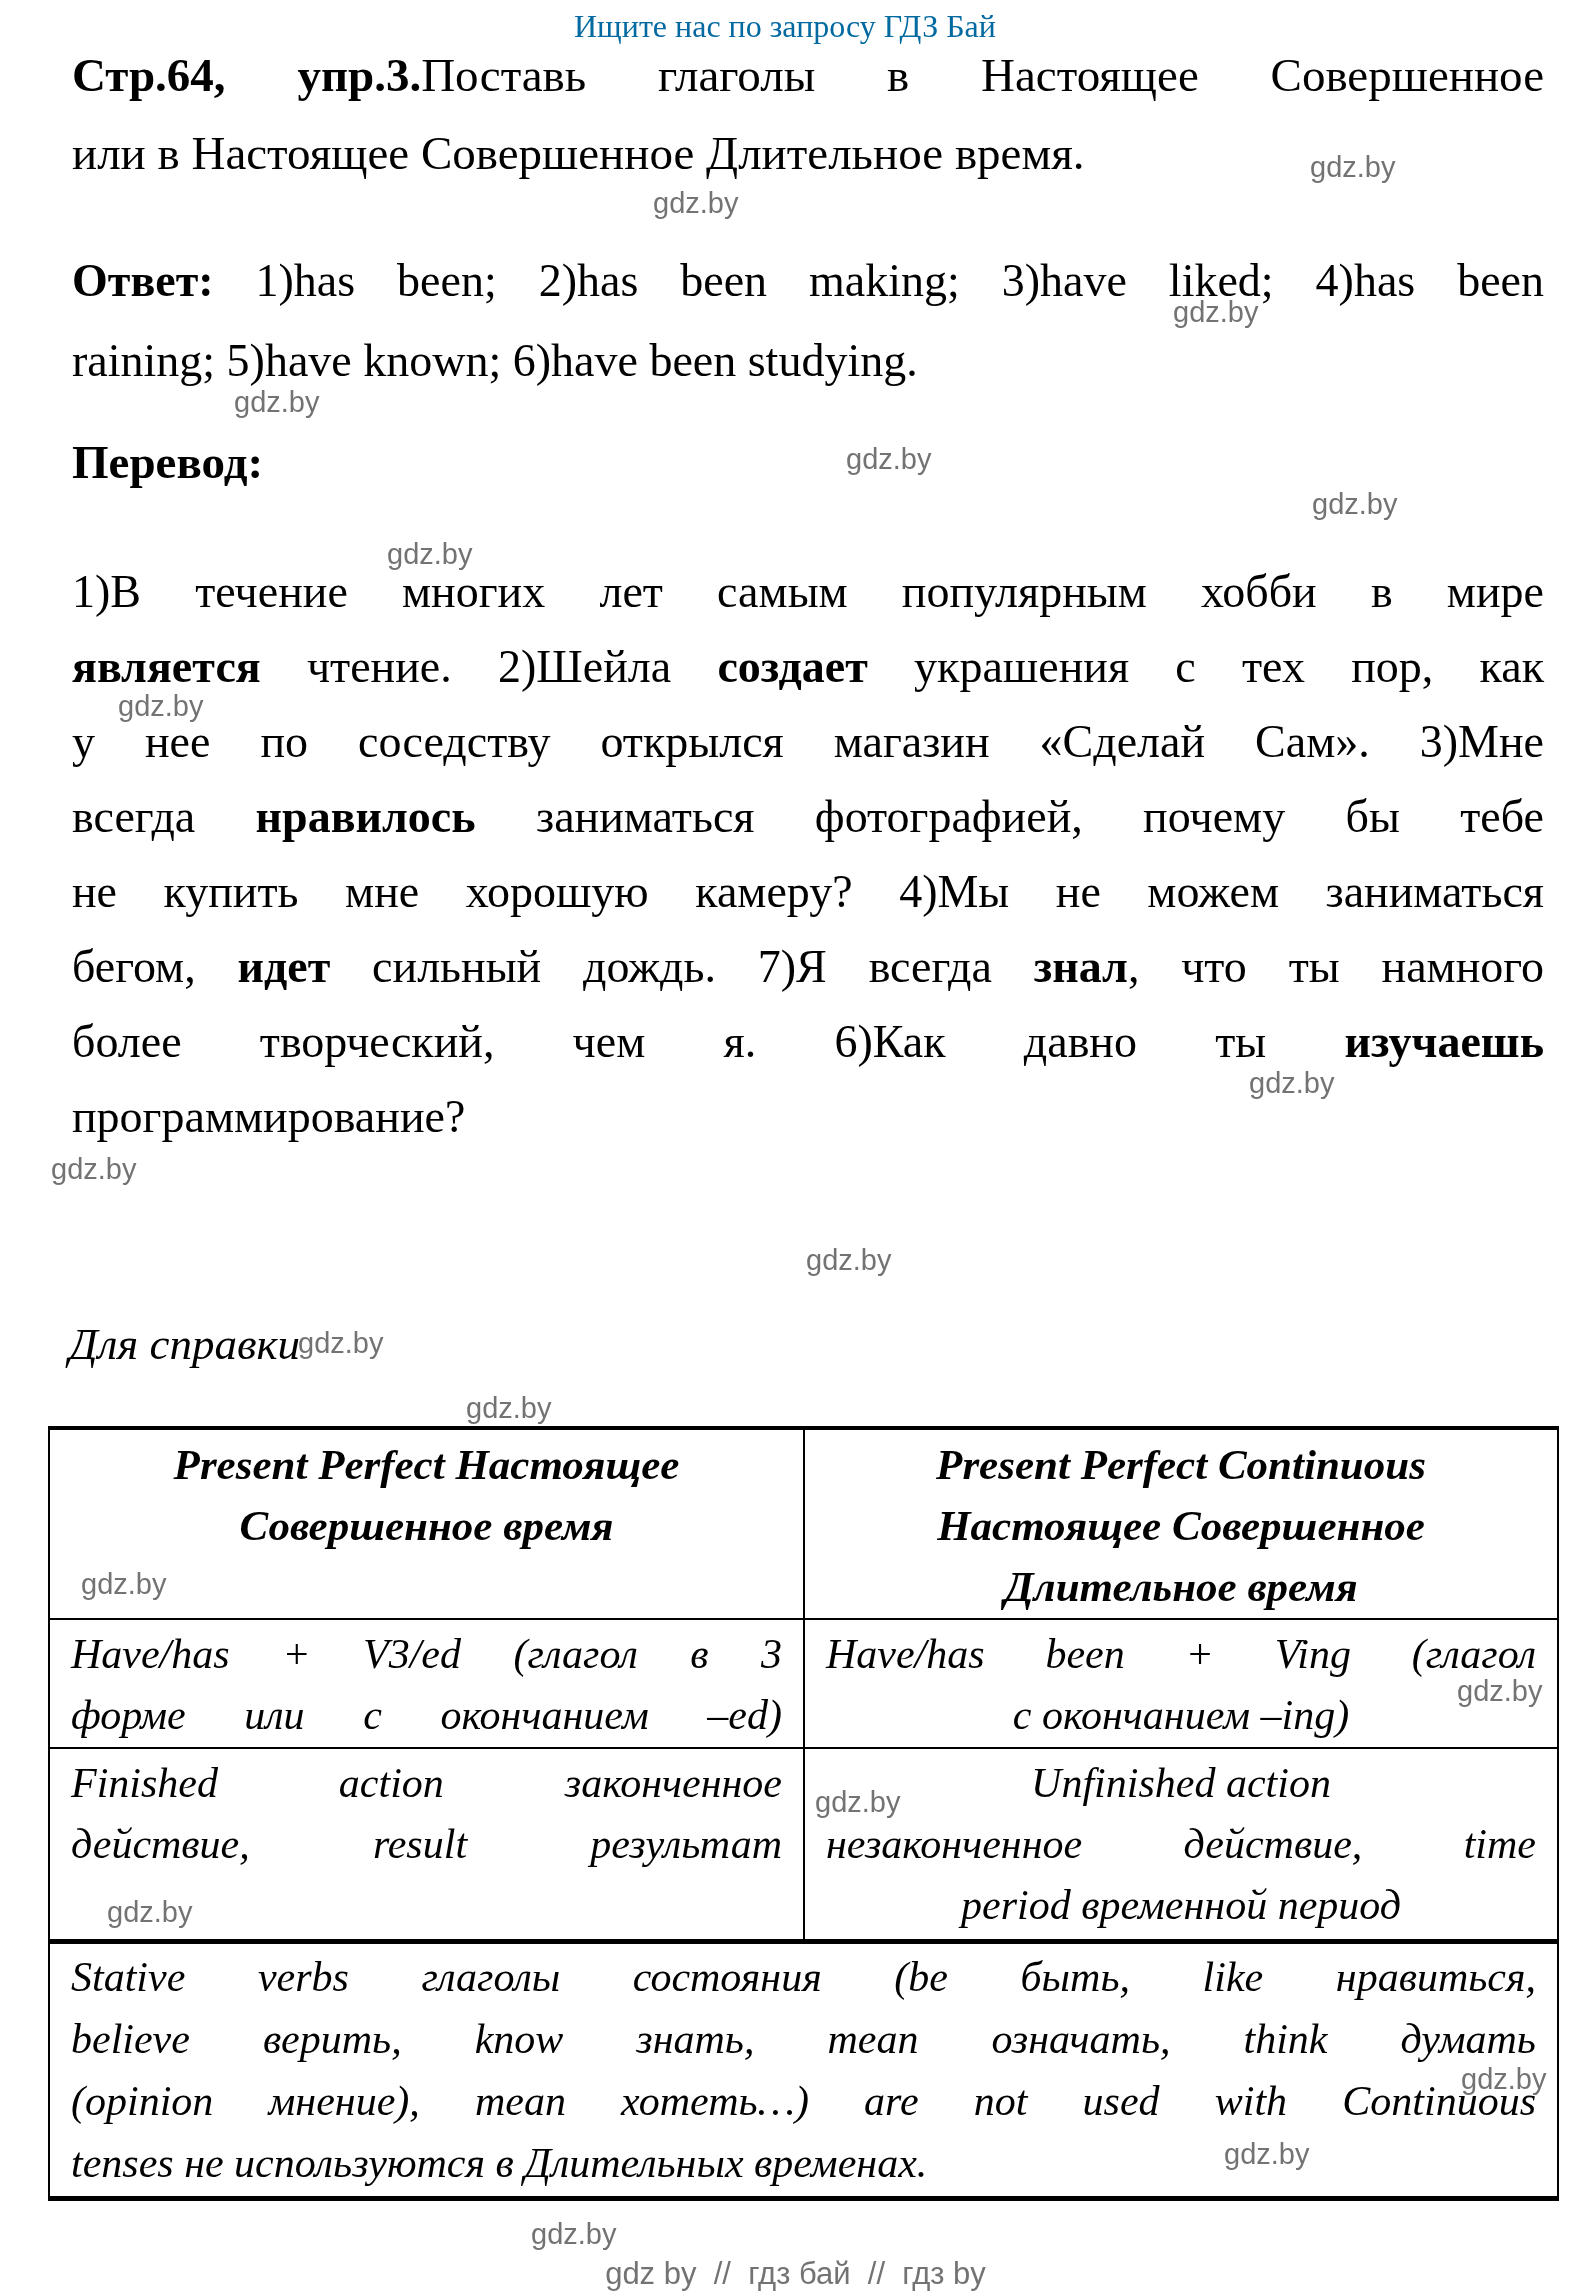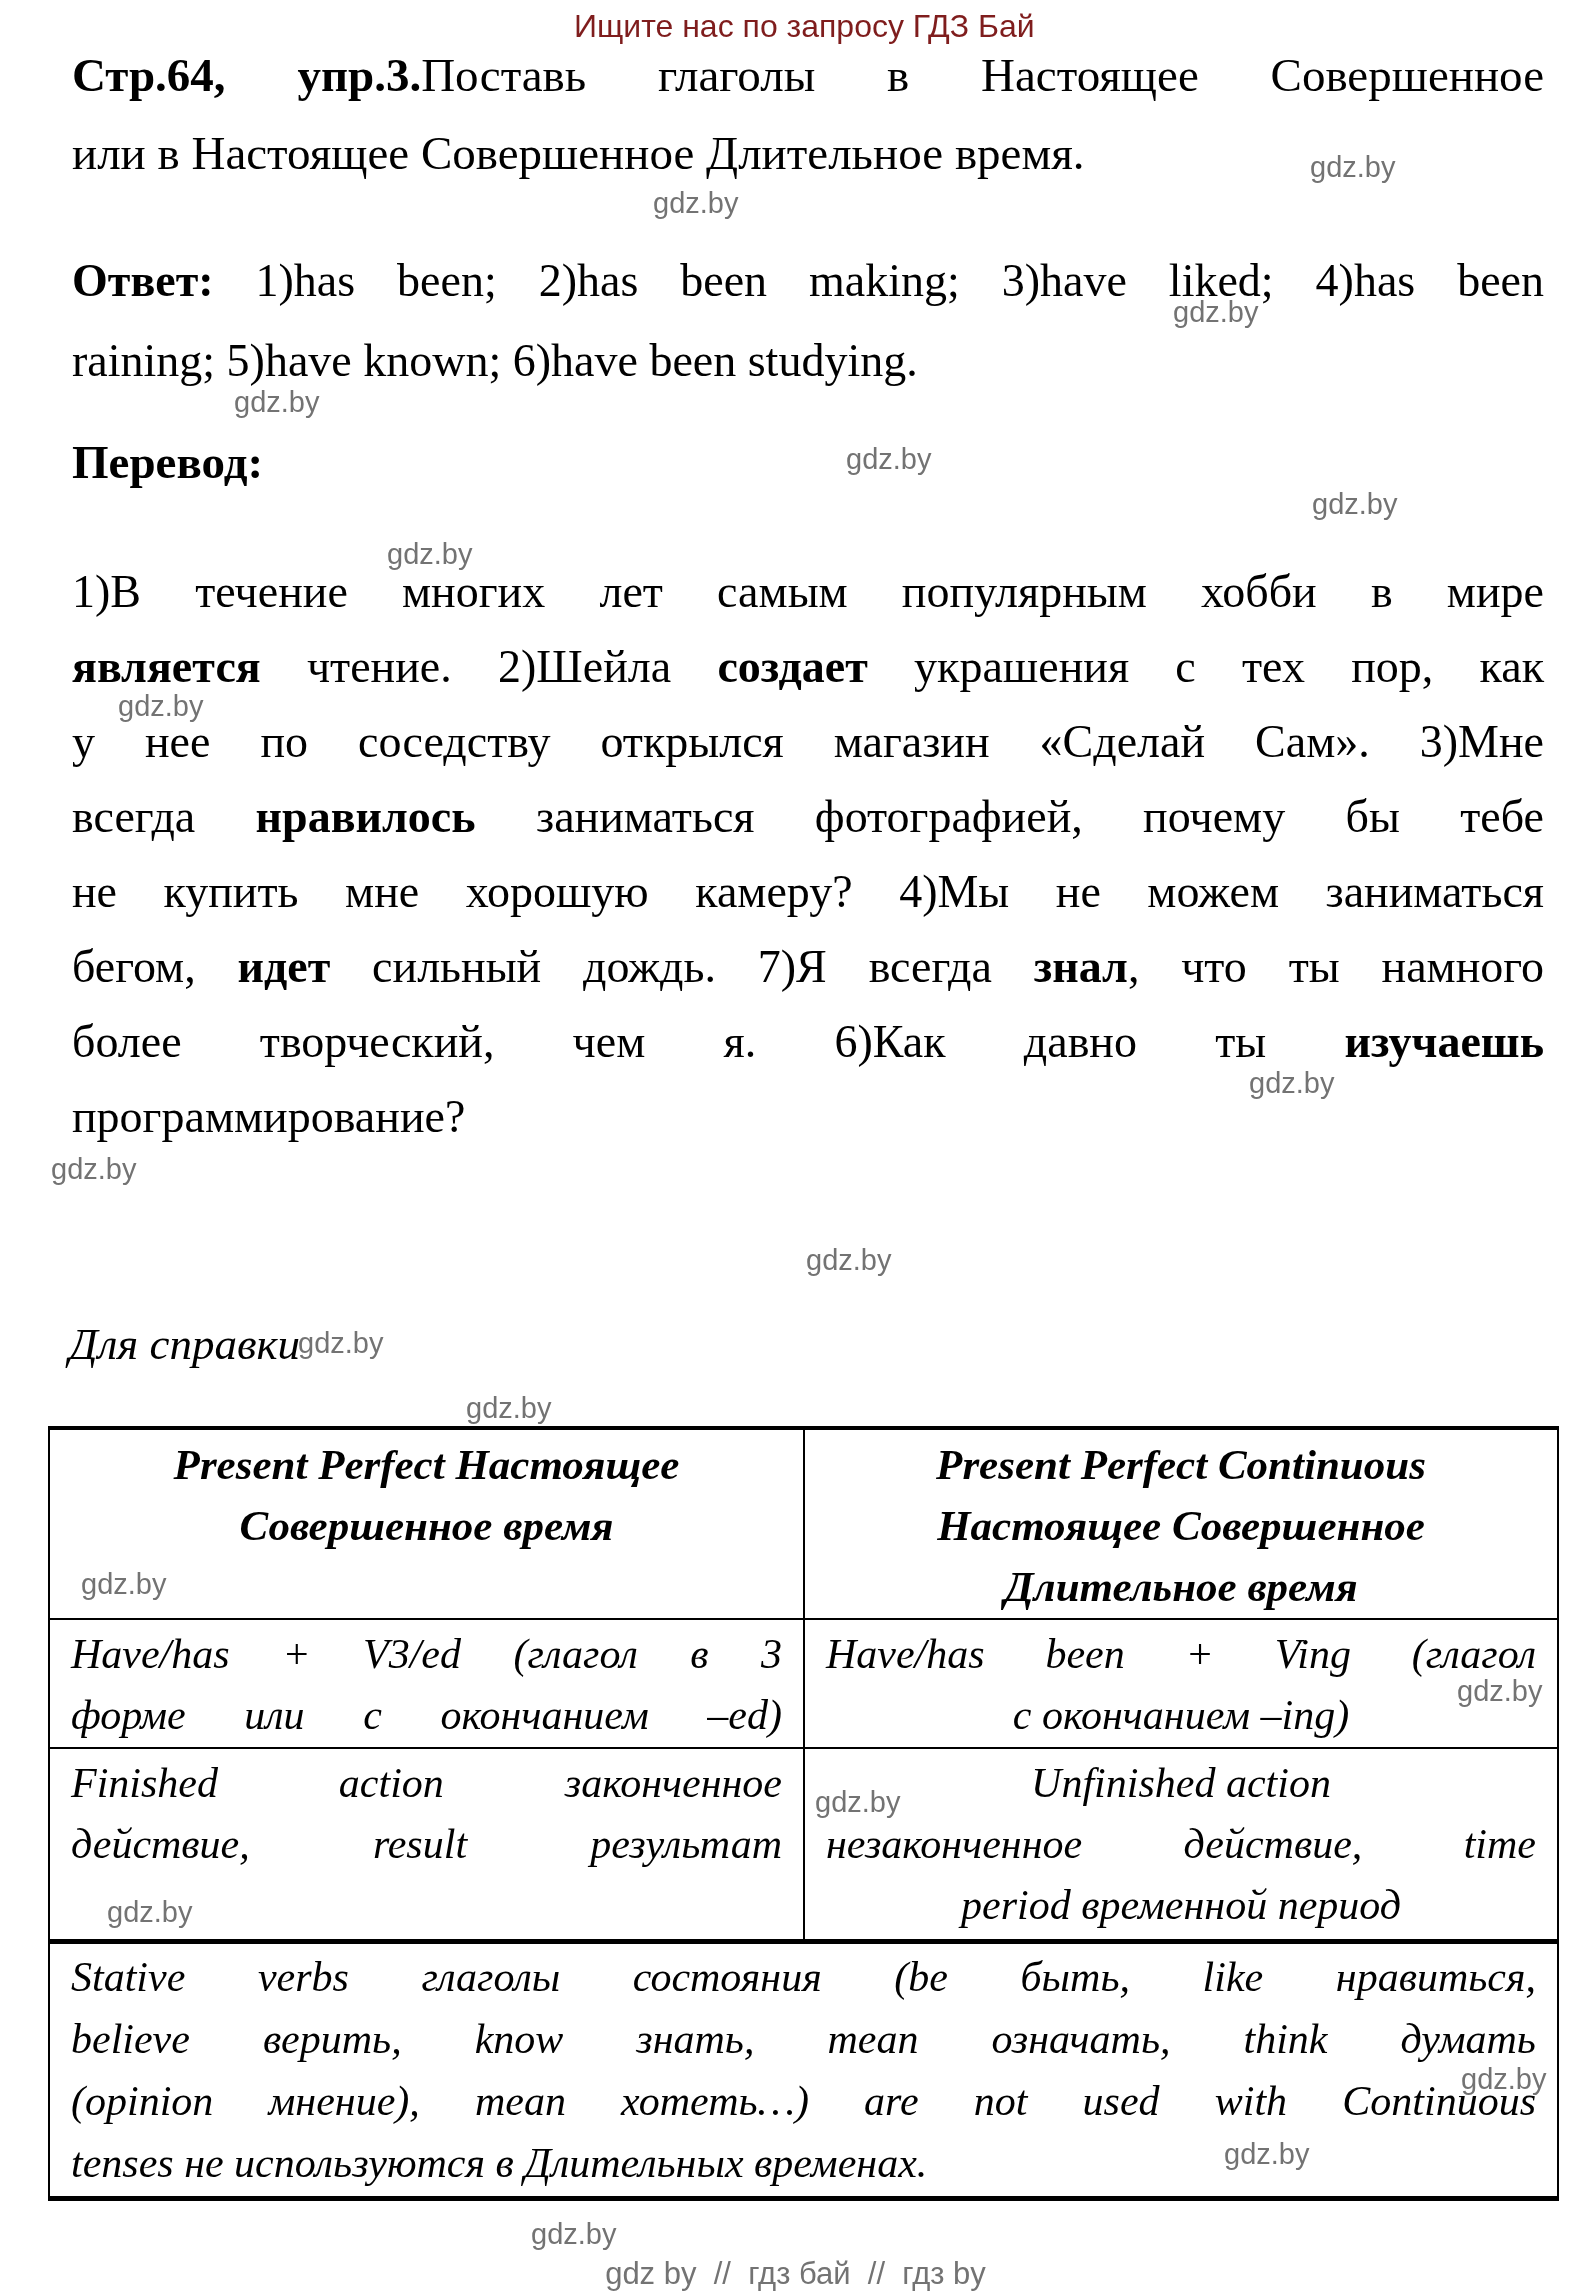--- a/index.html
+++ b/index.html
@@ -1,21 +1,21 @@
 <!DOCTYPE html>
 <html><head>
 <meta charset="utf-8">
 <style>
   html,body{margin:0;padding:0;background:#ffffff;}
   #page{position:relative;width:1591px;height:2296px;background:#ffffff;overflow:hidden;
         font-family:"Liberation Serif", serif;color:#000;}
 
   
-  .promo{position:absolute;left:574px;top:7.6px;font-family:Liberation Sans, sans-serif;
-         font-size:32px;line-height:36px;color:#7f1d1d;white-space:nowrap;}
+  .promo{position:absolute;left:574px;top:7.6px;font-family:Liberation Serif, serif;
+         font-size:32px;line-height:36px;color:#0369a1;white-space:nowrap;}
 
   
   .block{position:absolute;left:72px;width:1472px;}
   .t-line{font-size:47px;line-height:78px;white-space:normal;}
   .jl{text-align:justify;text-align-last:justify;}
   .b{font-weight:bold;}
   #title{top:36px;}
   #answer{top:241px;}
   .a-line{font-size:46px;line-height:80px;}
   #perevod-label{position:absolute;left:72px;top:435px;font-size:47px;font-weight:bold;}

